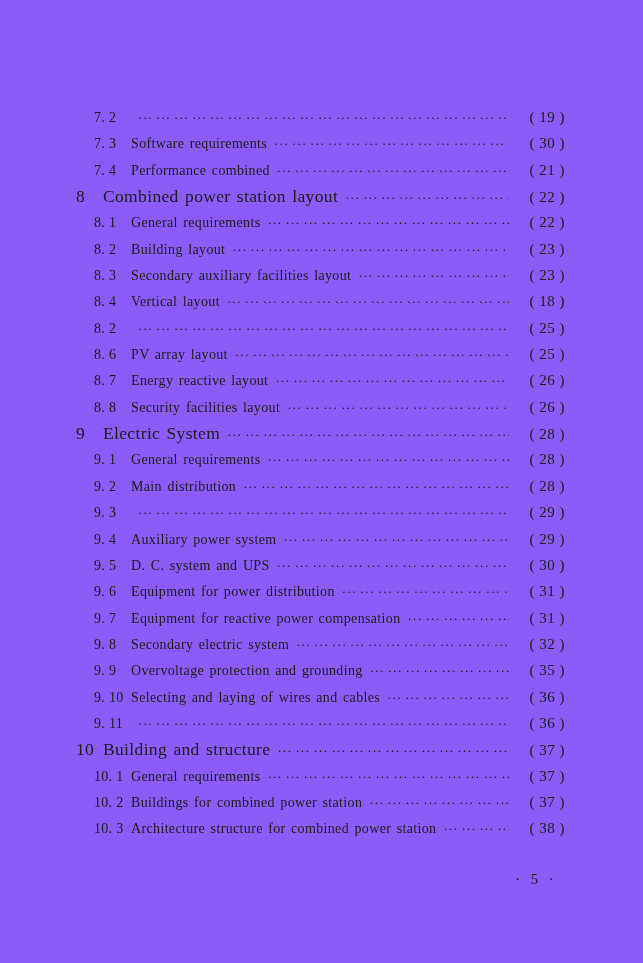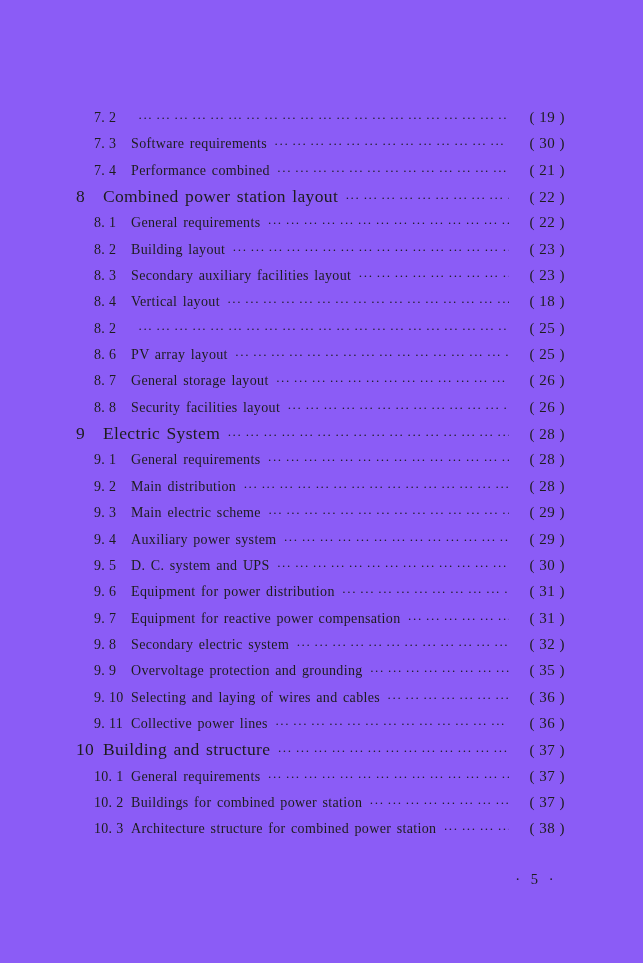--- a/index.html
+++ b/index.html
@@ -142,21 +142,21 @@
 
   <div class="row sub">
     <span class="num">8. 6</span>
     <span class="title">PV array layout</span>
     <span class="leader">··· ··· ··· ··· ··· ··· ··· ··· ··· ··· ··· ··· ··· ··· ··· ··· ··· ··· ··· ··· ··· ··· ··· ··· ··· ··· ··· ··· ··· ··· ··· ··· ··· ··· ··· ··· ··· ··· ··· ··· ··· ··· ··· ··· ··· ··· ··· ··· ··· ··· ··· ··· ··· ··· ··· ··· ··· ··· ··· ··· </span>
     <span class="pageno">( 25 )</span>
   </div>
 
   <div class="row sub">
     <span class="num">8. 7</span>
-    <span class="title">General storage layout</span>
+    <span class="title">Energy reactive layout</span>
     <span class="leader">··· ··· ··· ··· ··· ··· ··· ··· ··· ··· ··· ··· ··· ··· ··· ··· ··· ··· ··· ··· ··· ··· ··· ··· ··· ··· ··· ··· ··· ··· ··· ··· ··· ··· ··· ··· ··· ··· ··· ··· ··· ··· ··· ··· ··· ··· ··· ··· ··· ··· ··· ··· ··· ··· ··· ··· ··· ··· ··· ··· </span>
     <span class="pageno">( 26 )</span>
   </div>
 
   <div class="row sub">
     <span class="num">8. 8</span>
     <span class="title">Security facilities layout</span>
     <span class="leader">··· ··· ··· ··· ··· ··· ··· ··· ··· ··· ··· ··· ··· ··· ··· ··· ··· ··· ··· ··· ··· ··· ··· ··· ··· ··· ··· ··· ··· ··· ··· ··· ··· ··· ··· ··· ··· ··· ··· ··· ··· ··· ··· ··· ··· ··· ··· ··· ··· ··· ··· ··· ··· ··· ··· ··· ··· ··· ··· ··· </span>
     <span class="pageno">( 26 )</span>
   </div>
@@ -177,21 +177,20 @@
 
   <div class="row sub">
     <span class="num">9. 2</span>
     <span class="title">Main distribution</span>
     <span class="leader">··· ··· ··· ··· ··· ··· ··· ··· ··· ··· ··· ··· ··· ··· ··· ··· ··· ··· ··· ··· ··· ··· ··· ··· ··· ··· ··· ··· ··· ··· ··· ··· ··· ··· ··· ··· ··· ··· ··· ··· ··· ··· ··· ··· ··· ··· ··· ··· ··· ··· ··· ··· ··· ··· ··· ··· ··· ··· ··· ··· </span>
     <span class="pageno">( 28 )</span>
   </div>
 
   <div class="row sub">
     <span class="num">9. 3</span>
-    <span class="title">Main electric scheme</span>
     <span class="leader">··· ··· ··· ··· ··· ··· ··· ··· ··· ··· ··· ··· ··· ··· ··· ··· ··· ··· ··· ··· ··· ··· ··· ··· ··· ··· ··· ··· ··· ··· ··· ··· ··· ··· ··· ··· ··· ··· ··· ··· ··· ··· ··· ··· ··· ··· ··· ··· ··· ··· ··· ··· ··· ··· ··· ··· ··· ··· ··· ··· </span>
     <span class="pageno">( 29 )</span>
   </div>
 
   <div class="row sub">
     <span class="num">9. 4</span>
     <span class="title">Auxiliary power system</span>
     <span class="leader">··· ··· ··· ··· ··· ··· ··· ··· ··· ··· ··· ··· ··· ··· ··· ··· ··· ··· ··· ··· ··· ··· ··· ··· ··· ··· ··· ··· ··· ··· ··· ··· ··· ··· ··· ··· ··· ··· ··· ··· ··· ··· ··· ··· ··· ··· ··· ··· ··· ··· ··· ··· ··· ··· ··· ··· ··· ··· ··· ··· </span>
     <span class="pageno">( 29 )</span>
   </div>
@@ -233,21 +232,20 @@
 
   <div class="row sub">
     <span class="num">9. 10</span>
     <span class="title">Selecting and laying of wires and cables</span>
     <span class="leader">··· ··· ··· ··· ··· ··· ··· ··· ··· ··· ··· ··· ··· ··· ··· ··· ··· ··· ··· ··· ··· ··· ··· ··· ··· ··· ··· ··· ··· ··· ··· ··· ··· ··· ··· ··· ··· ··· ··· ··· ··· ··· ··· ··· ··· ··· ··· ··· ··· ··· ··· ··· ··· ··· ··· ··· ··· ··· ··· ··· </span>
     <span class="pageno">( 36 )</span>
   </div>
 
   <div class="row sub">
     <span class="num">9. 11</span>
-    <span class="title">Collective power lines</span>
     <span class="leader">··· ··· ··· ··· ··· ··· ··· ··· ··· ··· ··· ··· ··· ··· ··· ··· ··· ··· ··· ··· ··· ··· ··· ··· ··· ··· ··· ··· ··· ··· ··· ··· ··· ··· ··· ··· ··· ··· ··· ··· ··· ··· ··· ··· ··· ··· ··· ··· ··· ··· ··· ··· ··· ··· ··· ··· ··· ··· ··· ··· </span>
     <span class="pageno">( 36 )</span>
   </div>
 
   <div class="row section">
     <span class="num">10</span>
     <span class="title">Building and structure</span>
     <span class="leader">··· ··· ··· ··· ··· ··· ··· ··· ··· ··· ··· ··· ··· ··· ··· ··· ··· ··· ··· ··· ··· ··· ··· ··· ··· ··· ··· ··· ··· ··· ··· ··· ··· ··· ··· ··· ··· ··· ··· ··· ··· ··· ··· ··· ··· ··· ··· ··· ··· ··· ··· ··· ··· ··· ··· ··· ··· ··· ··· ··· </span>
     <span class="pageno">( 37 )</span>
   </div>

